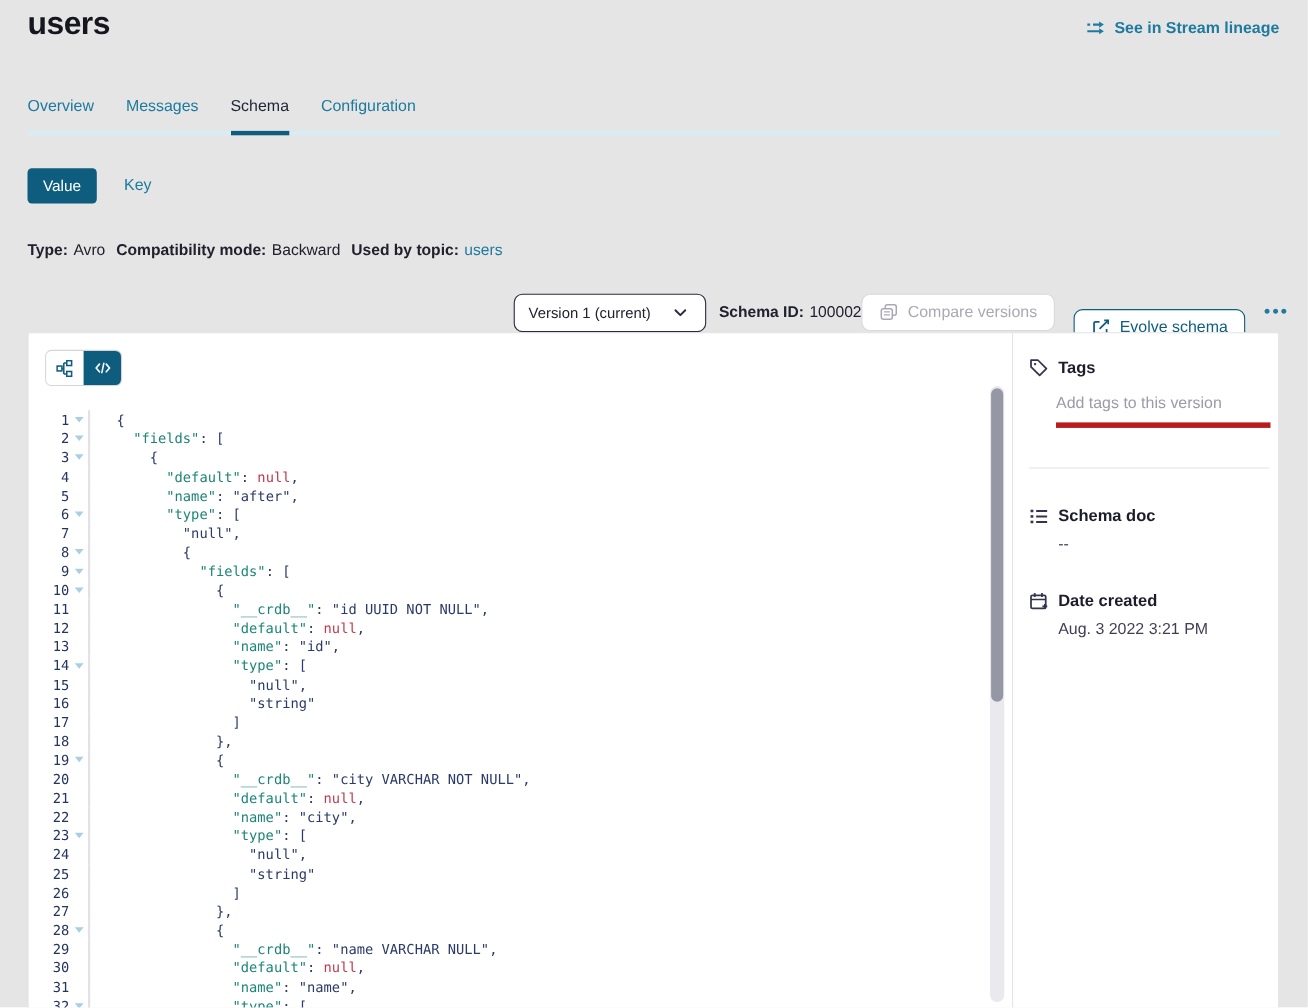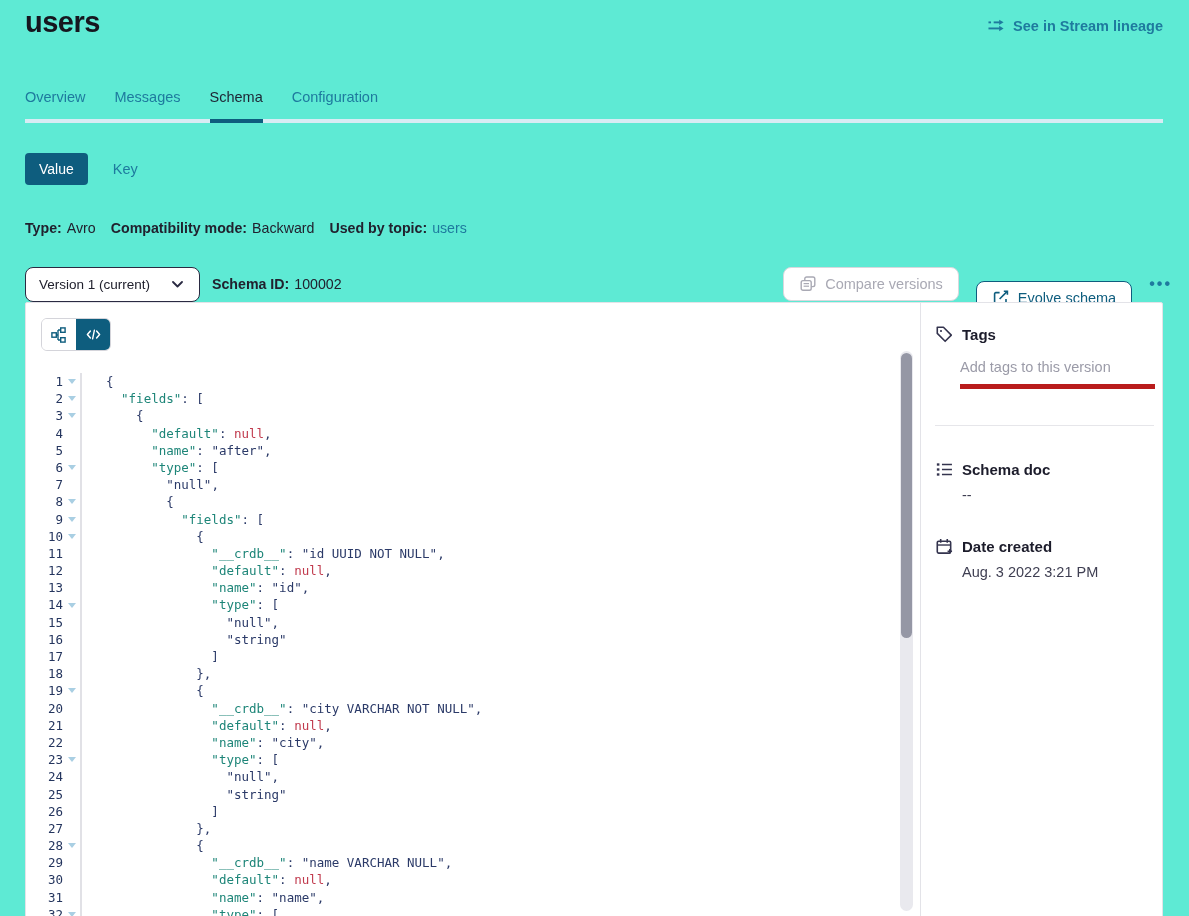--- a/index.html
+++ b/index.html
@@ -1,44 +1,44 @@
 <!DOCTYPE html>
 <html><head>
 <meta charset="utf-8">
 <style>
   * { box-sizing: border-box; margin: 0; padding: 0; }
   html, body { width: 1189px; height: 916px; overflow: hidden; background: #ffffff; }
   body { font-family: "Liberation Sans", sans-serif; color: #21212e; position: relative; }
 
-  .page { position: relative; width: 1189px; height: 916px; background: #5eead4; }
+  .page { position: relative; width: 1189px; height: 916px; background: #e5e5e5; }
 
   
   .page-title { position: absolute; left: 25px; top: 6px; font-size: 29px; font-weight: 700; letter-spacing: -0.5px; color: #16161f; }
   .lineage-link { position: absolute; right: 26px; top: 16px; display: flex; align-items: flex-end; gap: 7px;
                   color: #1e7a9e; font-size: 14.5px; font-weight: 600; cursor: pointer; }
 
   
   .tabs-wrap { position: absolute; left: 25px; top: 88px; width: 1138px; }
   .tabs { display: flex; gap: 29px; border-bottom: 4px solid #d8ecf4; }
   .tab { font-size: 14.5px; color: #1e7a9e; padding-bottom: 13px; cursor: pointer; line-height: 18px; }
   .tab.active { color: #1d2433; font-weight: 500; border-bottom: 4px solid #0e5d7e; margin-bottom: -4px; }
 
   
   .vk-toggle { position: absolute; left: 25px; top: 153px; display: flex; align-items: center; gap: 25px; }
   .value-btn { background: #0e5d7e; color: #fff; font-size: 14px; padding: 8px 14px; border-radius: 4px; border: none; cursor: pointer; }
   .key-link { color: #1e7a9e; font-size: 14.5px; cursor: pointer; }
 
   
-  .meta-row { position: absolute; left: 25px; top: 220px; display: flex; gap: 15px; font-size: 14.2px; color: #21212e; }
+  .meta-row { position: absolute; left: 25px; top: 220px; display: flex; gap: 10px; font-size: 14.2px; color: #21212e; }
   .meta-row b { font-weight: 700; }
   .meta-pair { display: flex; gap: 5px; }
   .link { color: #1e7a9e; cursor: pointer; }
 
   
-  .controls-row { position: absolute; left: 25px; top: 253px; width: 1147px; display: flex; justify-content: space-between; align-items: center; }
+  .controls-row { position: absolute; left: 25px; top: 253px; width: 1147px; display: flex; justify-content: flex-end; align-items: center; }
   .controls-left { display: flex; align-items: center; gap: 12px; }
   .controls-right { display: flex; align-items: center; gap: 17px; }
   .version-select { width: 175px; height: 35px; border: 1px solid #2a2a42; border-radius: 8px; display: flex; align-items: center;
                     justify-content: space-between; padding: 0 13px; font-size: 13.5px; color: #21212e; cursor: pointer; background: #fff; }
   .schema-id { font-size: 14.2px; display: flex; gap: 5px; }
   .btn { height: 34px; display: flex; align-items: center; gap: 8px; border-radius: 8px; font-size: 14.5px; font-weight: 400;
          padding: 0 15px; background: #fff; cursor: pointer; font-family: "Liberation Sans", sans-serif; }
   .btn-disabled { border: 1px solid #d8d8dd; color: #a9a9b4; }
   .btn-primary-outline { border: 1px solid #0e5d7e; color: #0e5d7e; margin-top: 28px; }
   .more-menu { color: #1e7a9e; font-size: 16px; font-weight: 700; letter-spacing: 2px; cursor: pointer; line-height: 16px; }

